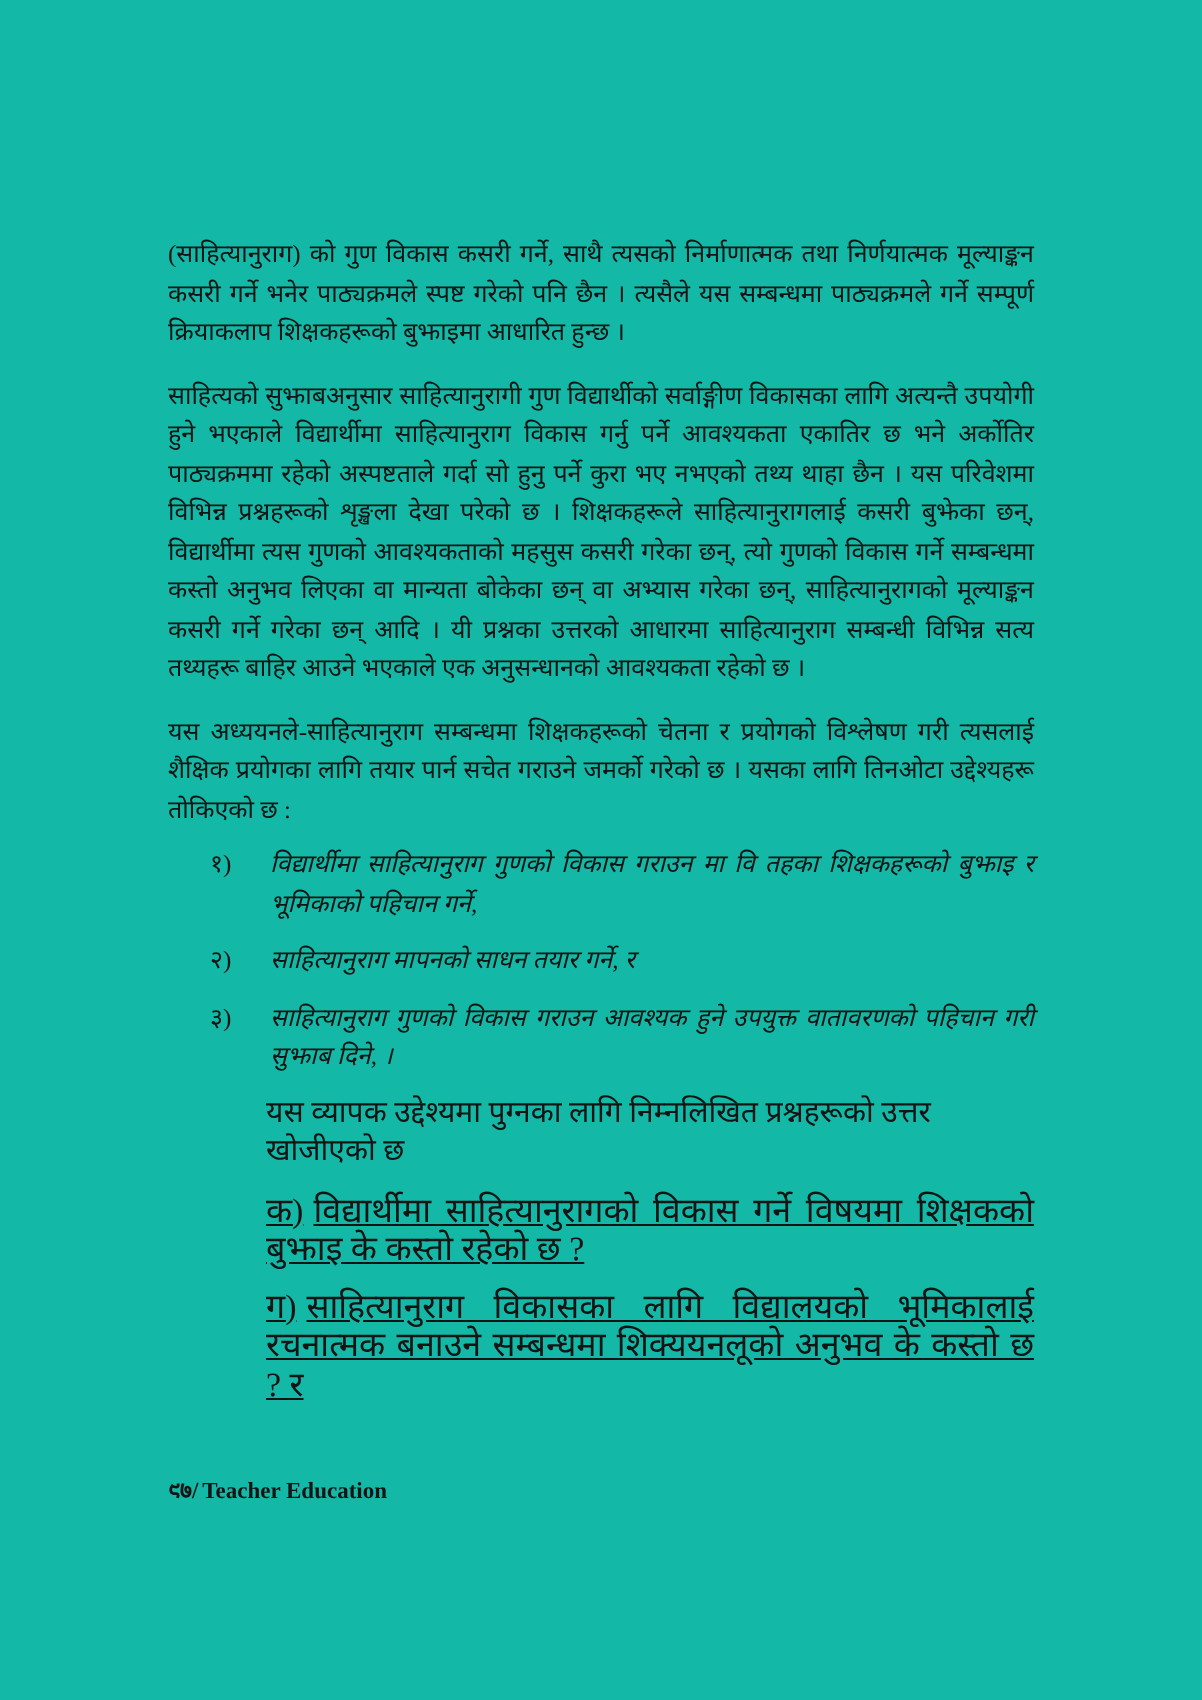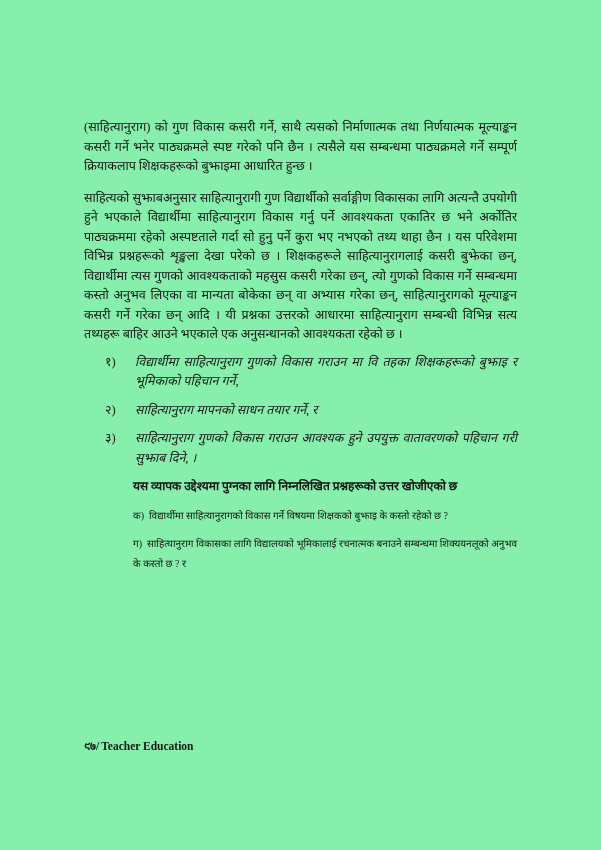--- a/index.html
+++ b/index.html
@@ -4,21 +4,21 @@
 <style>
   html, body {
     margin: 0;
     padding: 0;
     background: #ffffff;
   }
   .page {
     position: relative;
     width: 601px;
     height: 850px;
-    background: #86efac;
+    background: #14b8a6;
     overflow: hidden;
     font-family: "Liberation Serif", "DejaVu Sans", serif;
     color: #141414;
   }
   .content {
     position: absolute;
     left: 84px;
     top: 118px;
     width: 433px;
   }
@@ -44,29 +44,29 @@
   .obj-text {
     flex: 1;
     text-align: justify;
     font-style: italic;
   }
   .questions {
     margin-left: 49px;
   }
   .q-intro {
     margin: 0 0 9px 0;
-    font-size: 12px;
+    font-size: 15px;
     line-height: 19.5px;
-    font-weight: bold;
   }
   .q-item {
     margin: 0 0 9px 0;
     text-align: justify;
-    font-size: 10px;
+    font-size: 17px;
     line-height: 19.5px;
+    text-decoration: underline;
   }
   .q-marker { margin-right: 5px; }
   .footer {
     position: absolute;
     left: 84px;
     top: 738px;
     font-size: 11.5px;
     font-weight: bold;
     line-height: 16px;
     white-space: nowrap;
@@ -77,20 +77,21 @@
 </head>
 <body>
 
 <div class="page">
   <div class="content">
 
     <p class="para">(साहित्यानुराग) को गुण विकास कसरी गर्ने, साथै त्यसको निर्माणात्मक तथा निर्णयात्मक मूल्याङ्कन कसरी गर्ने भनेर पाठ्यक्रमले स्पष्ट गरेको पनि छैन । त्यसैले यस सम्बन्धमा पाठ्यक्रमले गर्ने सम्पूर्ण क्रियाकलाप शिक्षकहरूको बुझाइमा आधारित हुन्छ ।</p>
 
     <p class="para">साहित्यको सुझाबअनुसार साहित्यानुरागी गुण विद्यार्थीको सर्वाङ्गीण विकासका लागि अत्यन्तै उपयोगी हुने भएकाले विद्यार्थीमा साहित्यानुराग विकास गर्नु पर्ने आवश्यकता एकातिर छ भने अर्कोतिर पाठ्यक्रममा रहेको अस्पष्टताले गर्दा सो हुनु पर्ने कुरा भए नभएको तथ्य थाहा छैन । यस परिवेशमा विभिन्न प्रश्नहरूको शृङ्खला देखा परेको छ । शिक्षकहरूले साहित्यानुरागलाई कसरी बुझेका छन्, विद्यार्थीमा त्यस गुणको आवश्यकताको महसुस कसरी गरेका छन्, त्यो गुणको विकास गर्ने सम्बन्धमा कस्तो अनुभव लिएका वा मान्यता बोकेका छन् वा अभ्यास गरेका छन्, साहित्यानुरागको मूल्याङ्कन कसरी गर्ने गरेका छन् आदि । यी प्रश्नका उत्तरको आधारमा साहित्यानुराग सम्बन्धी विभिन्न सत्य तथ्यहरू बाहिर आउने भएकाले एक अनुसन्धानको आवश्यकता रहेको छ ।</p>
 
+    <p class="para">यस अध्ययनले-साहित्यानुराग सम्बन्धमा शिक्षकहरूको चेतना र प्रयोगको विश्लेषण गरी त्यसलाई शैक्षिक प्रयोगका लागि तयार पार्न सचेत गराउने जमर्को गरेको छ । यसका लागि तिनओटा उद्देश्यहरू तोकिएको छ :</p>
 
     <div class="objectives">
       <div class="obj-item">
         <span class="obj-marker">१)</span>
         <span class="obj-text">विद्यार्थीमा साहित्यानुराग गुणको विकास गराउन मा वि तहका शिक्षकहरूको बुझाइ र भूमिकाको पहिचान गर्ने,</span>
       </div>
       <div class="obj-item">
         <span class="obj-marker">२)</span>
         <span class="obj-text">साहित्यानुराग मापनको साधन तयार गर्ने, र</span>
       </div>

